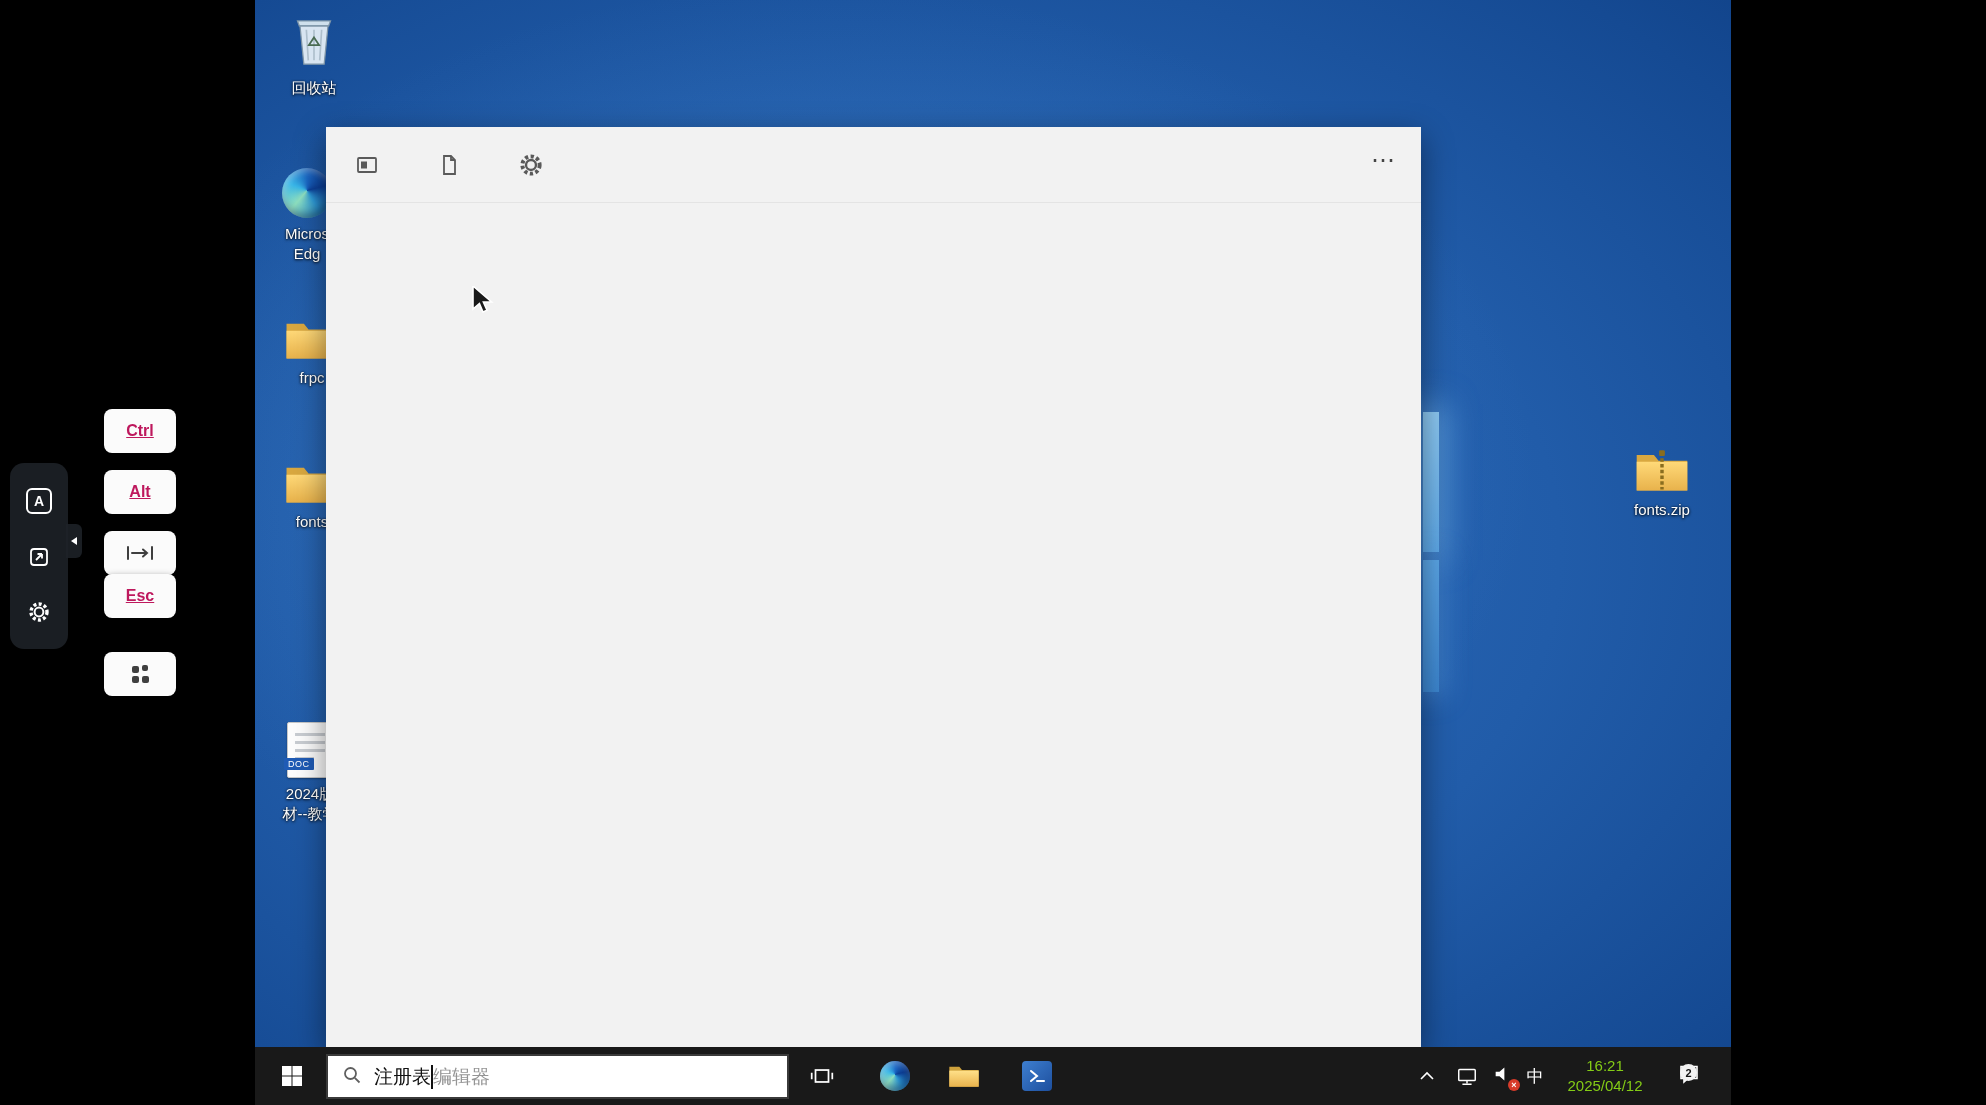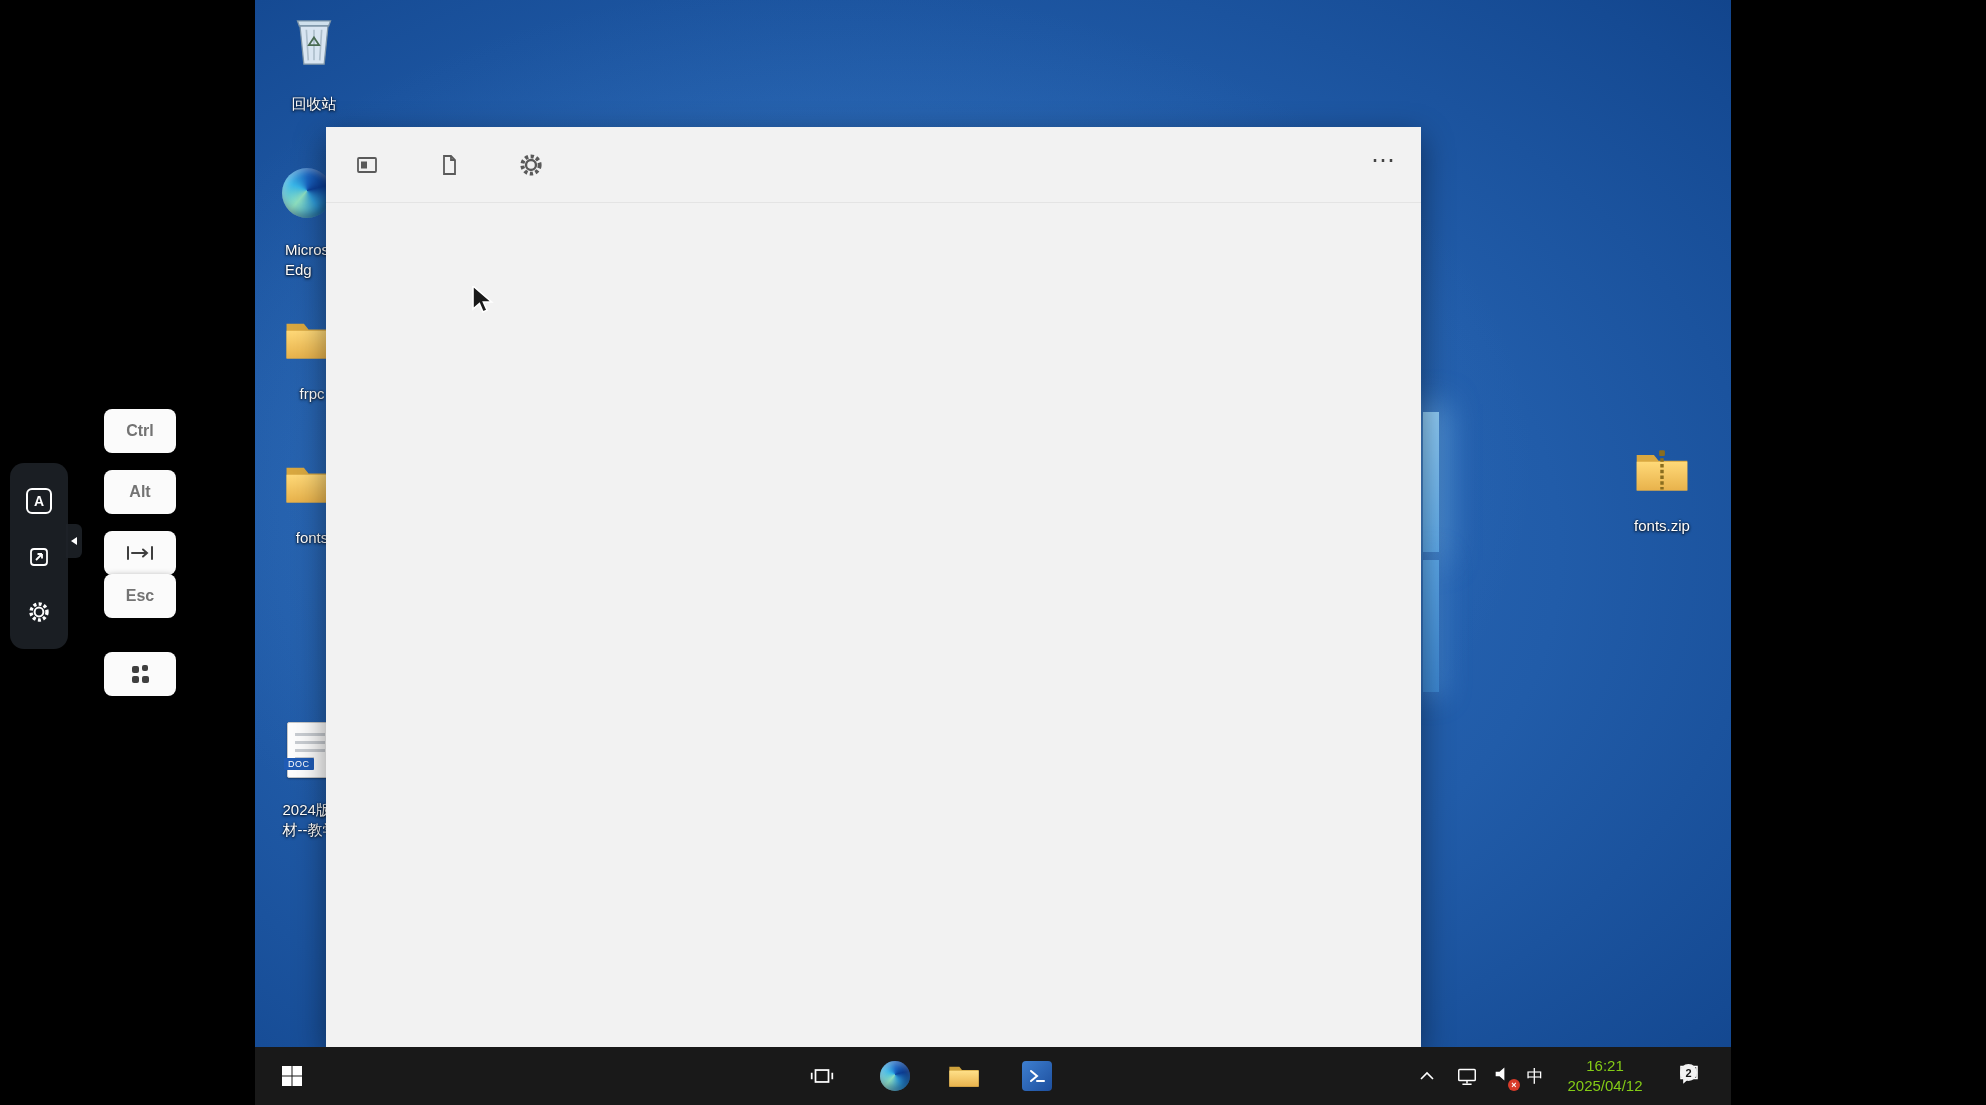--- a/index.html
+++ b/index.html
@@ -15,21 +15,21 @@
       radial-gradient(ellipse 1600px 1100px at 45% 50%, #2f6fc0 0%, #215ca9 40%, #154a93 65%, #0c3a7e 85%, #082f6b 100%);
     overflow:hidden;
   }
   .beam { position:absolute; filter:blur(.5px); }
   .beam1 { left:1168px; top:412px; width:16px; height:140px; background:linear-gradient(#8cc8f2,#5ea9e8); box-shadow:0 0 30px 8px rgba(120,185,240,.55); }
   .beam2 { left:1168px; top:560px; width:16px; height:132px; background:linear-gradient(#5aa5e6,#3c86d0); box-shadow:0 0 26px 6px rgba(90,160,230,.45); }
 
   
   .dicon { position:absolute; width:104px; display:flex; flex-direction:column; align-items:center; cursor:default; }
   .dicon .dlabel {
-    margin-top:22px; color:#fff; font-size:15px; line-height:1.3; text-align:left;
+    margin-top:6px; color:#fff; font-size:15px; line-height:1.3; text-align:center;
     text-shadow:0 1px 3px rgba(0,0,0,.9), 0 0 2px rgba(0,0,0,.7);
   }
   .folder-svg { display:block; }
 
   
   .edge-ball { border-radius:50%;
     background:conic-gradient(from 220deg at 50% 45%, #8fe0c0, #38b6e8, #1a66c4, #0c3f98, #2e9bd8, #8fe0c0);
     box-shadow:inset -3px -4px 8px rgba(0,20,60,.45), inset 2px 3px 6px rgba(255,255,255,.35);
   }
 
@@ -77,22 +77,22 @@
     position:absolute; left:10px; top:463px; width:58px; height:186px; background:rgba(30,34,40,.88);
     border-radius:14px; z-index:60; display:flex; flex-direction:column; align-items:center; justify-content:space-around; padding:10px 0;
   }
   .side-tab { position:absolute; left:66px; top:524px; width:16px; height:34px; background:rgba(30,34,40,.88);
     border-radius:0 6px 6px 0; z-index:60; display:flex; align-items:center; justify-content:center; cursor:pointer; }
   .abox { width:26px; height:26px; border:2px solid #fff; border-radius:6px; color:#fff; font-size:14px; font-weight:bold;
     display:flex; align-items:center; justify-content:center; cursor:pointer; }
   .side-ic { cursor:pointer; display:flex; align-items:center; justify-content:center; }
   .keybtn {
     position:absolute; left:104px; width:72px; height:44px; background:#fbfbfb; border-radius:8px;
-    box-shadow:0 2px 7px rgba(0,0,0,.4); color:#737373; font-size:16px; font-weight:600;
-    display:flex; align-items:center; justify-content:center; z-index:60; cursor:pointer;
+    box-shadow:0 2px 7px rgba(0,0,0,.4); color:#be185d; font-size:16px; font-weight:600;
+    display:flex; align-items:center; justify-content:center; z-index:60; cursor:pointer;text-decoration:underline;
   }
 
   .cursor-arrow { position:absolute; left:216px; top:286px; z-index:70; pointer-events:none; }
 </style>
 </head>
 <body>
 
 <div class="screen">
 
   <div class="desktop">
@@ -220,20 +220,33 @@
 
       <div class="tbtn" style="left:8px; width:58px;">
         <svg width="24" height="24" viewBox="0 0 24 24">
           <rect x="2" y="2" width="9.5" height="9.5" fill="#fff"></rect>
           <rect x="12.5" y="2" width="9.5" height="9.5" fill="#fff"></rect>
           <rect x="2" y="12.5" width="9.5" height="9.5" fill="#fff"></rect>
           <rect x="12.5" y="12.5" width="9.5" height="9.5" fill="#fff"></rect>
         </svg>
       </div>
 
+      <div class="searchbox">
+        <span>
+          <svg width="20" height="20" viewBox="0 0 20 20" fill="none" stroke="#5f5f5f" stroke-width="1.8">
+            <circle cx="8.5" cy="8.5" r="5.5"></circle>
+            <path d="M12.8 12.8 L17.5 17.5"></path>
+          </svg>
+        </span>
+        <span style="display:flex; align-items:center;">
+          <span class="typed">注册表</span>
+          <span class="caret"></span>
+          <span class="ghost">编辑器</span>
+        </span>
+      </div>
 
       <div class="tbtn" style="left:543px; width:48px;">
         <svg width="26" height="26" viewBox="0 0 24 24" fill="none" stroke="#fff" stroke-width="1.6">
           <rect x="6" y="6.5" width="12" height="11"></rect>
           <path d="M2.5 9 v6 M21.5 9 v6"></path>
         </svg>
       </div>
 
       <div class="tbtn" style="left:616px; width:48px;">
         <span class="edge-ball" style="width:30px;height:30px;display:block;"></span>

